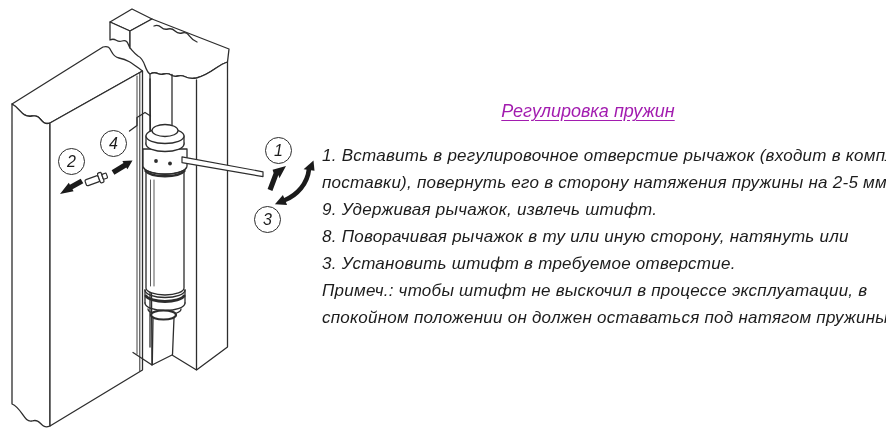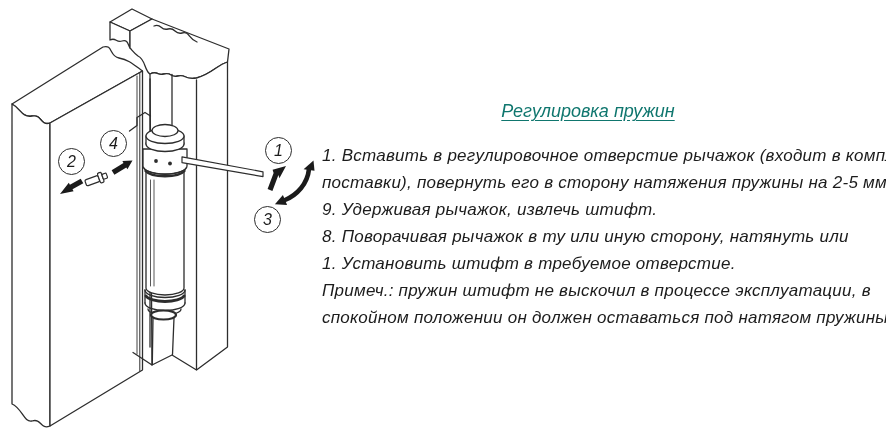--- a/index.html
+++ b/index.html
@@ -11,21 +11,21 @@
     border:1.6px solid #2d2d2d; border-radius:50%;
     display:flex; align-items:center; justify-content:center;
     font-style:italic; font-size:16px; color:#1c1c1c; line-height:1;
   }
   .callout-1 { left:265px; top:137px; }
   .callout-2 { left:58px;  top:148px; }
   .callout-3 { left:254px; top:206px; }
   .callout-4 { left:100px; top:130px; }
   .section-title {
     position:absolute; left:322px; top:101px; width:532px;
-    text-align:center; font-style:italic; font-size:18px; color:#0f766e;
+    text-align:center; font-style:italic; font-size:18px; color:#a21caf;
     text-decoration:underline; text-underline-offset:3px;
   }
   .instructions {
     position:absolute; left:322px; top:142px; width:560px;
     font-style:italic; font-size:17px; line-height:27px; color:#1c1c1c;
     letter-spacing:0.25px;
   }
   .instruction-line { white-space:nowrap; height:27px; }
 </style>
 </head>
@@ -113,18 +113,18 @@
     <span>4</span>
   </div>
 
   <div class="section-title">Регулировка пружин</div>
 
   <div class="instructions">
     <div class="instruction-line">1. Вставить в регулировочное отверстие рычажок (входит в комплект</div>
     <div class="instruction-line">поставки), повернуть его в сторону натяжения пружины на 2-5 мм.</div>
     <div class="instruction-line">9. Удерживая рычажок, извлечь штифт.</div>
     <div class="instruction-line">8. Поворачивая рычажок в ту или иную сторону, натянуть или</div>
-    <div class="instruction-line">1. Установить штифт в требуемое отверстие.</div>
-    <div class="instruction-line">Примеч.: пружин штифт не выскочил в процессе эксплуатации, в</div>
+    <div class="instruction-line">3. Установить штифт в требуемое отверстие.</div>
+    <div class="instruction-line">Примеч.: чтобы штифт не выскочил в процессе эксплуатации, в</div>
     <div class="instruction-line">спокойном положении он должен оставаться под натягом пружины.</div>
   </div>
 
 </div>
 
 </body></html>

